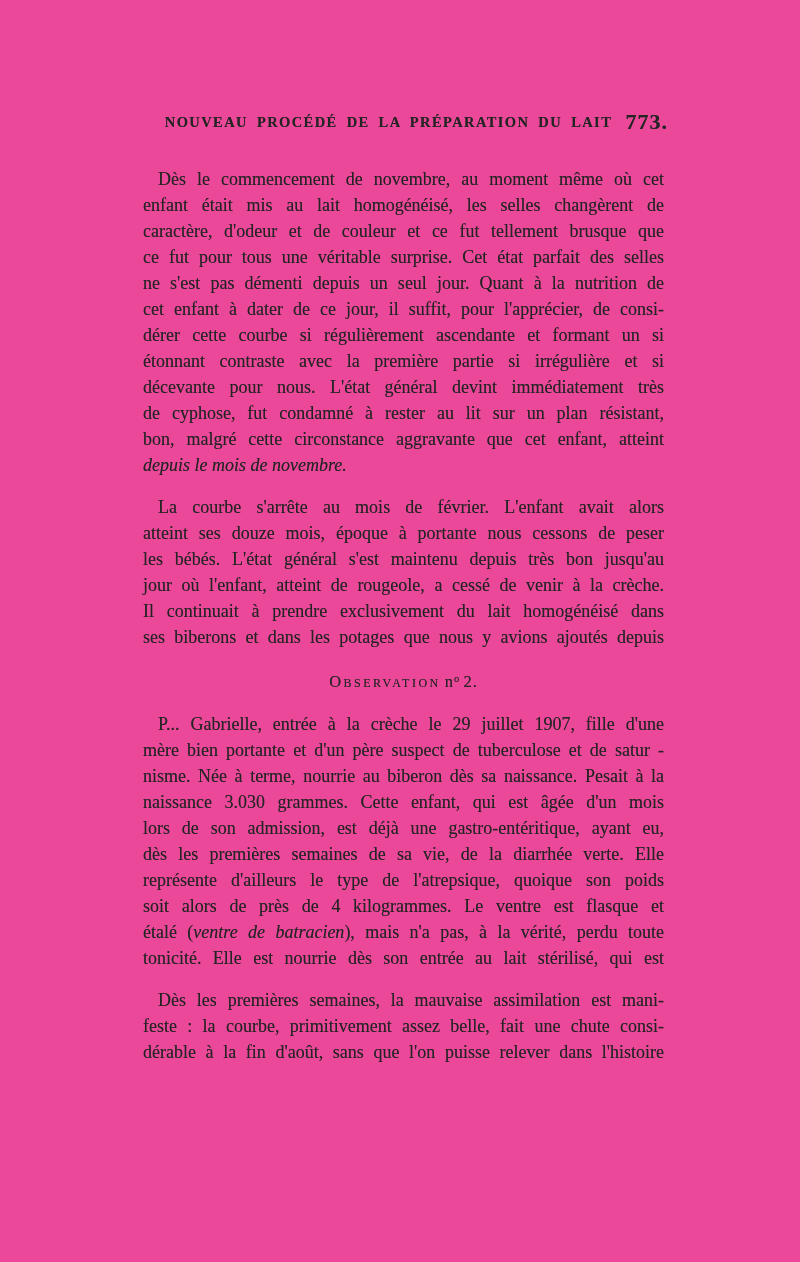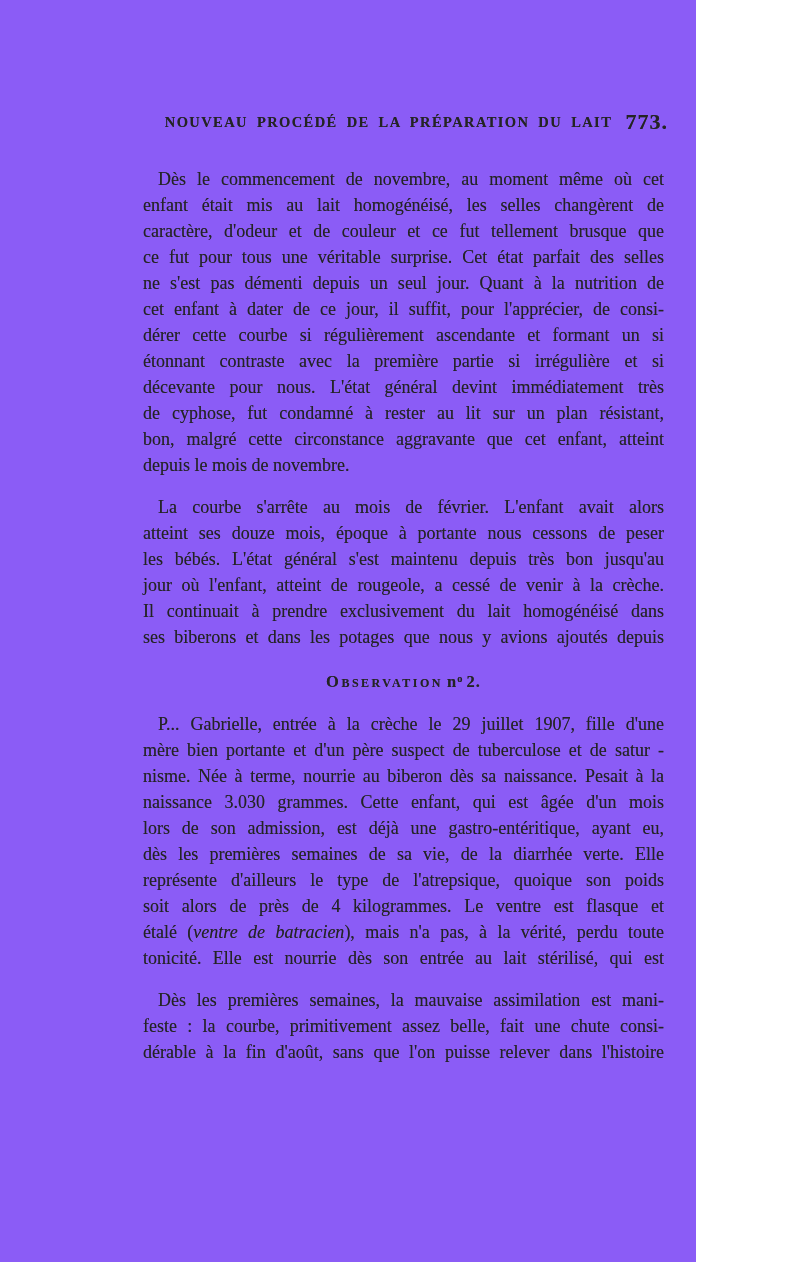--- a/index.html
+++ b/index.html
@@ -1,20 +1,20 @@
 <!DOCTYPE html>
 <html lang="fr"><head>
 <meta charset="utf-8">
 <style>
   html, body { margin: 0; padding: 0; background: #ffffff; }
   .page {
     position: relative;
-    width: 696px;
+    width: 800px;
     height: 1262px;
-    background: #8b5cf6;
+    background: #ec4899;
     font-family: "Liberation Serif", "DejaVu Serif", serif;
     color: #242424;
     overflow: hidden;
   }
   .running-head {
     position: absolute;
     top: 114px;
     left: 127px;
     width: 553px;
     height: 24px;
@@ -46,27 +46,27 @@
     font-size: 18px;
     text-shadow: 0 0 0.4px rgba(35,35,35,0.5);
   }
   .para { margin: 16px; padding: 0; }
   .line {
     line-height: 26px;
     text-align: justify;
     text-align-last: justify;
   }
   .line.first { text-indent: 15px; }
-  .line.endpara { text-align: right; text-align-last: left; }
+  .line.endpara { text-align: right; text-align-last: left; font-style: italic; }
   .obs-heading {
     margin: 7px 0 3px 0;
     line-height: 26px;
     text-align: center;
     font-size: 16.5px;
-    font-weight: 700;
+    font-weight: 400;
   }
   .obs-heading .sc {
     font-variant: small-caps;
     letter-spacing: 2.5px;
   }
   .obs-heading .num { letter-spacing: 1px; }
   .obs-heading sup { font-size: 10.5px; vertical-align: 5px; }
   .it { font-style: italic; }
 </style>
 </head>

